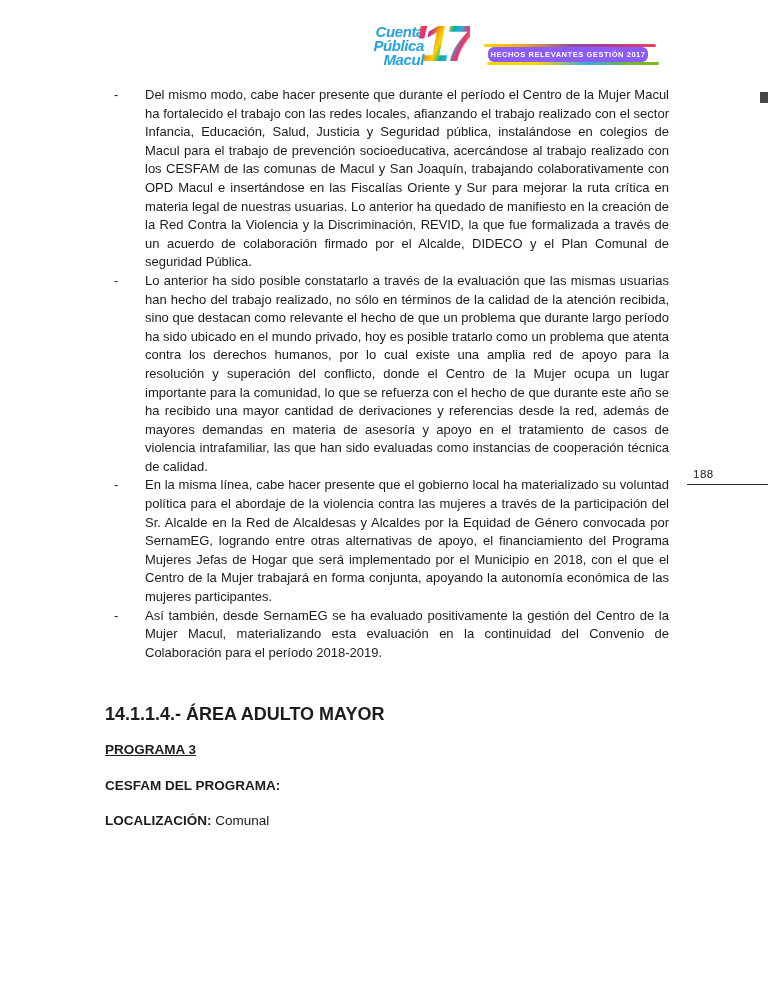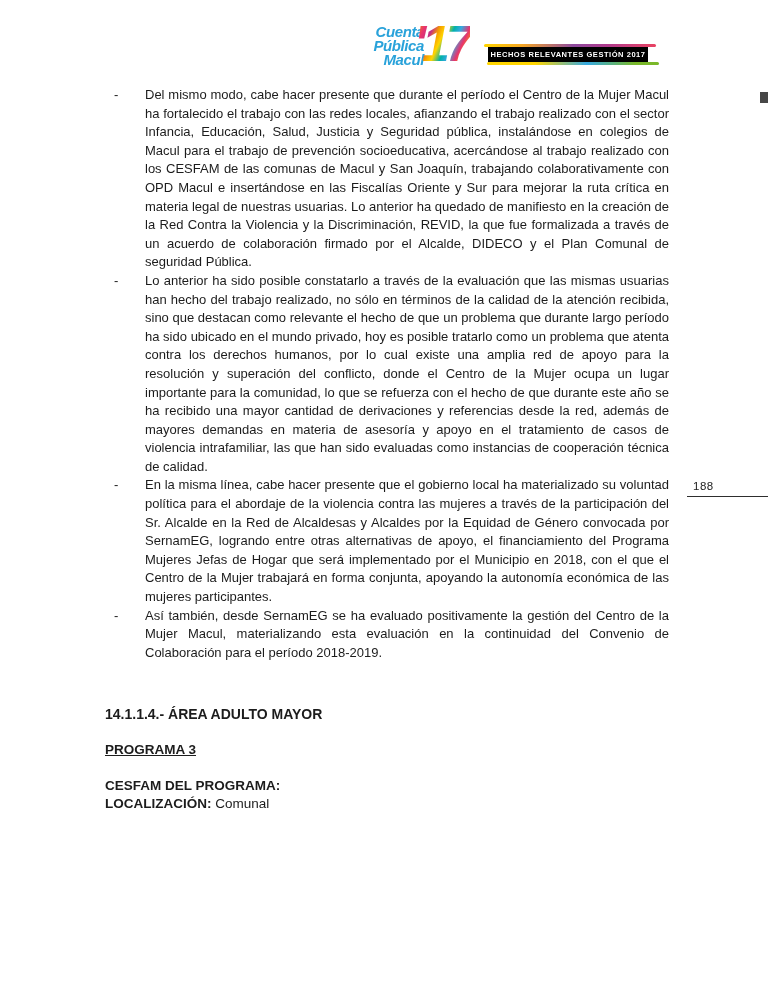--- a/index.html
+++ b/index.html
@@ -35,22 +35,22 @@
     background-clip: text;
     color: transparent;
   }
   .banner-stripe-top {
     position: absolute; top: 44px; left: 484px; width: 172px; height: 3px;
     background: linear-gradient(90deg, #ffd500 0%, #f5a623 22%, #8d4a9e 52%, #b03a8c 72%, #e94362 100%);
     border-radius: 2px;
   }
   .banner-bar {
     position: absolute; top: 47px; left: 488px; width: 160px; height: 15px;
-    background: #000000;
-    border-radius: 0;
+    background: #8b5cf6;
+    border-radius: 6px;
     display: flex; align-items: center; justify-content: center;
   }
   .banner-label {
     color: #ffffff; font-size: 7.5px; font-weight: bold;
     letter-spacing: 0.55px; white-space: nowrap;
   }
   .banner-stripe-bottom {
     position: absolute; top: 62px; left: 487px; width: 172px; height: 3px;
     background: linear-gradient(90deg, #ffd500 0%, #ffd500 28%, #36a9e1 58%, #7ab829 86%, #7ab829 100%);
     border-radius: 2px;
@@ -61,44 +61,44 @@
     position: absolute; left: 105px; top: 86px; width: 564px;
     font-size: 13px; line-height: 18.6px;
     text-align: justify;
   }
   .para-cont { margin-left: 40px; }
   .li { position: relative; padding-left: 40px; }
   .li .dash { position: absolute; left: 9px; top: 0; }
 
   .section-heading {
     margin-top: 43px;
-    font-weight: bold; font-size: 14px;
+    font-weight: bold; font-size: 18px;
     text-align: left;
   }
   .program-label {
     margin-top: 17px;
     font-weight: bold; font-size: 13.5px;
     text-decoration: underline;
     text-align: left;
   }
   .program-name-label {
     margin-top: 17px;
     font-weight: bold; font-size: 13.5px;
     text-align: left;
   }
   .program-name {
     font-weight: bold; font-size: 13.5px;
     text-align: justify;
   }
-  .localization { text-align: left; font-size: 13.5px; }
+  .localization { margin-top: 17px; text-align: left; font-size: 13.5px; }
   .localization .label { font-weight: bold; }
 
   
   .page-number-tab {
-    position: absolute; left: 687px; top: 480px; width: 76px;
+    position: absolute; left: 687px; top: 468px; width: 76px;
     border-bottom: 1.5px solid #2e2e2e;
     padding: 0 0 4px 6px;
     font-size: 11.5px; letter-spacing: 0.5px;
     color: #222;
   }
 
   
   .edge-mark {
     position: absolute; left: 760px; top: 92px; width: 8px; height: 11px;
     background: #474747;

